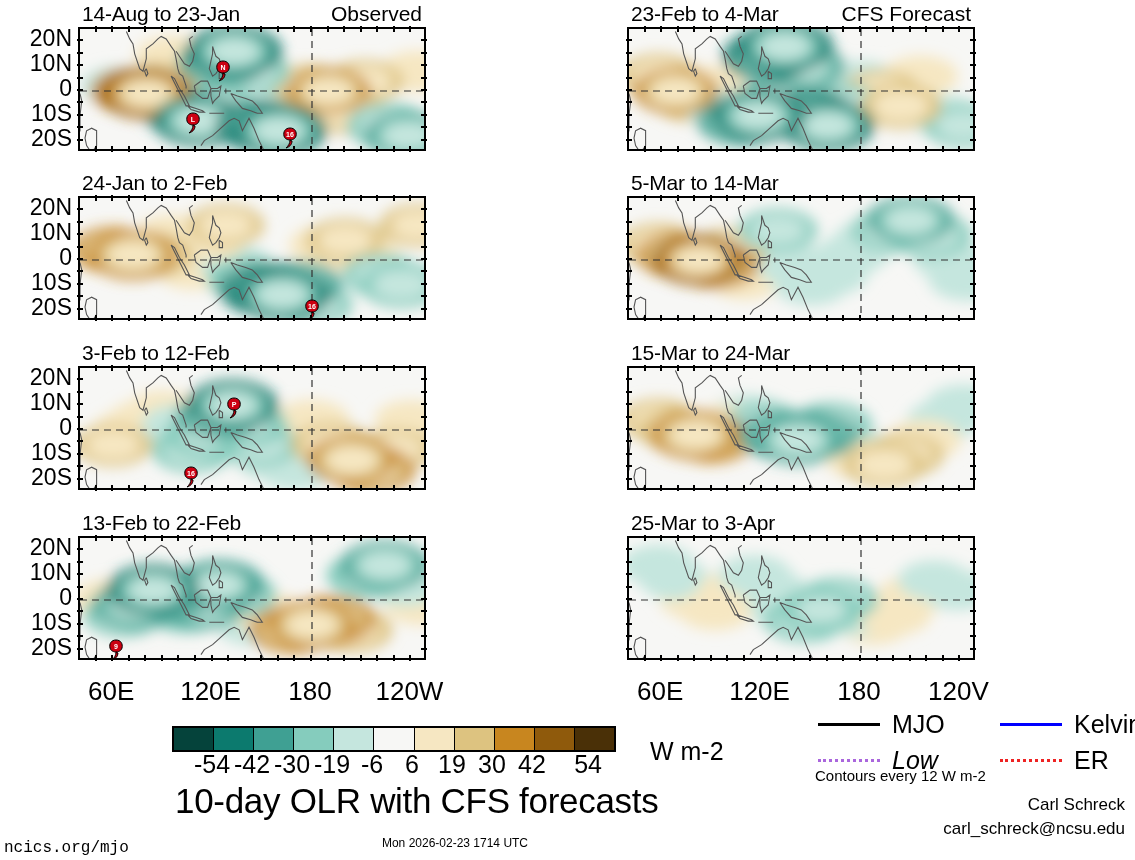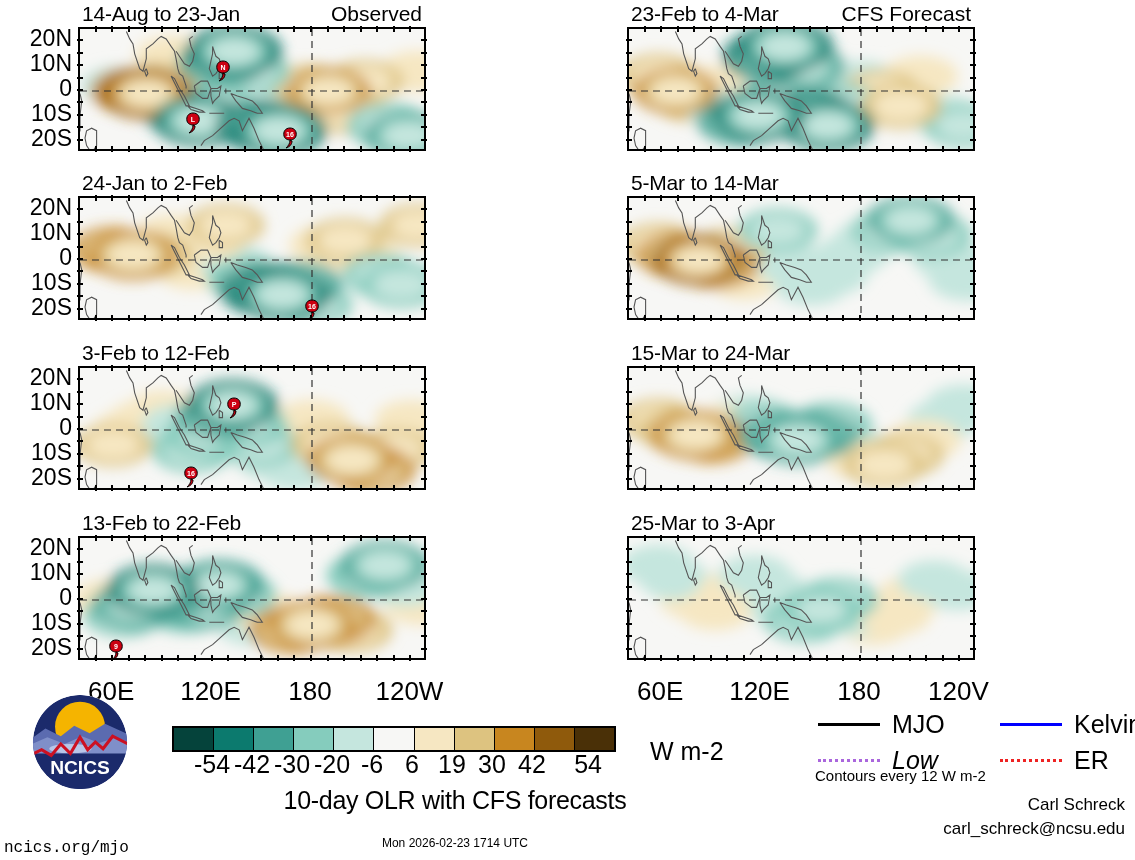--- a/index.html
+++ b/index.html
@@ -40,22 +40,22 @@
   .lgrow{position:absolute;display:flex;align-items:center;}
   .lgline{width:62px;height:0;border-top-width:3px;border-top-style:solid;}
   .lglab{font-size:25px;line-height:25px;margin-left:12px;white-space:nowrap;}
 
   #contnote{position:absolute;left:815px;top:765px;font-size:15px;line-height:21px;}
   #author{position:absolute;right:10px;top:796px;font-size:17px;line-height:17px;
       text-align:right;}
   #email{position:absolute;right:10px;top:820px;font-size:17px;line-height:17px;
       text-align:right;}
 
-  #maintitle{position:absolute;left:175px;top:783px;width:560px;text-align:center;
-      font-size:25px;line-height:35px;letter-spacing:-.3px;}
+  #maintitle{position:absolute;left:175px;top:783px;width:560px;
+      font-size:35px;line-height:35px;letter-spacing:-.3px;}
   #stamp{position:absolute;left:175px;top:837px;width:560px;text-align:center;
       font-size:12px;line-height:12px;}
   #siteurl{position:absolute;left:4px;top:840px;font-size:16px;line-height:16px;font-family:Liberation Mono, monospace;}
   #logo{position:absolute;left:32px;top:694px;width:96px;height:96px;}
 </style>
 </head>
 <body>
 
 <div class="fig">
 
@@ -1055,21 +1055,21 @@
       <div style="background: rgb(246, 231, 194); border-right: 1px solid rgb(0, 0, 0);"></div>
       <div style="background: rgb(221, 195, 128); border-right: 1px solid rgb(0, 0, 0);"></div>
       <div style="background: rgb(200, 134, 31); border-right: 1px solid rgb(0, 0, 0);"></div>
       <div style="background: rgb(143, 90, 12); border-right: 1px solid rgb(0, 0, 0);"></div>
       <div style="background: rgb(74, 48, 7); border-right: none;"></div>
     </div>
   <div id="cbticks">
       <div class="cbtick" style="left: 182px; width: 60px; top: 752px;">-54</div>
       <div class="cbtick" style="left: 222px; width: 60px; top: 752px;">-42</div>
       <div class="cbtick" style="left: 262px; width: 60px; top: 752px;">-30</div>
-      <div class="cbtick" style="left: 302px; width: 60px; top: 752px;">-20</div>
+      <div class="cbtick" style="left: 302px; width: 60px; top: 752px;">-19</div>
       <div class="cbtick" style="left: 342px; width: 60px; top: 752px;">-6</div>
       <div class="cbtick" style="left: 382px; width: 60px; top: 752px;">6</div>
       <div class="cbtick" style="left: 422px; width: 60px; top: 752px;">19</div>
       <div class="cbtick" style="left: 462px; width: 60px; top: 752px;">30</div>
       <div class="cbtick" style="left: 502px; width: 60px; top: 752px;">42</div>
       <div class="cbtick" style="left: 542px; width: 60px; top: 752px; text-align: right;">54</div>
     </div>
   <div id="cbunit">W m-2</div>
 
   <div id="legend">
@@ -1092,34 +1092,13 @@
     </div>
 
   <div id="contnote">Contours every 12 W m-2</div>
   <div id="author">Carl Schreck</div>
   <div id="email">carl_schreck@ncsu.edu</div>
 
   <div id="maintitle">10-day OLR with CFS forecasts</div>
   <div id="stamp">Mon 2026-02-23 1714 UTC</div>
   <div id="siteurl">ncics.org/mjo</div>
 
-  <div id="logo">
-    <svg viewBox="0 0 100 100" width="96" height="96">
-      <defs>
-          <clipPath id="lgclip">
-            <circle cx="50" cy="50" r="49"></circle>
-          </clipPath>
-        </defs>
-      <g clip-path="url(#lgclip)">
-        <rect x="0" y="0" width="100" height="100" fill="#ffffff"></rect>
-        <circle cx="50" cy="50" r="49" fill="#1b2a6b"></circle>
-        <circle cx="50" cy="34" r="26" fill="#f5b400"></circle>
-        <path d="M0,46 L14,36 L30,44 L44,33 L60,41 L76,31 L100,42 L100,62 L0,62 Z" fill="#5b6bb0"></path>
-        <path d="M0,52 L16,45 L34,52 L52,44 L70,51 L88,45 L100,50 L100,66 L0,66 Z" fill="#7f8fc9"></path>
-        <ellipse cx="40" cy="57" rx="22" ry="5" fill="#b9c6e8"></ellipse>
-        <path d="M0,62 L100,62 L100,100 L0,100 Z" fill="#1b2a6b"></path>
-        <path d="M0,63 L10,58 L20,64 L30,52 L40,62 L50,45 L58,58 L66,50 L74,57
-                 L84,44 L100,52" fill="none" stroke="#cc1122" stroke-width="3.2"></path>
-        <text x="50" y="83" text-anchor="middle" font-family="Liberation Sans, sans-serif" font-size="20" font-weight="bold" fill="#ffffff">NCICS</text>
-      </g>
-    </svg>
-  </div>
 </div>
 
 </body></html>

